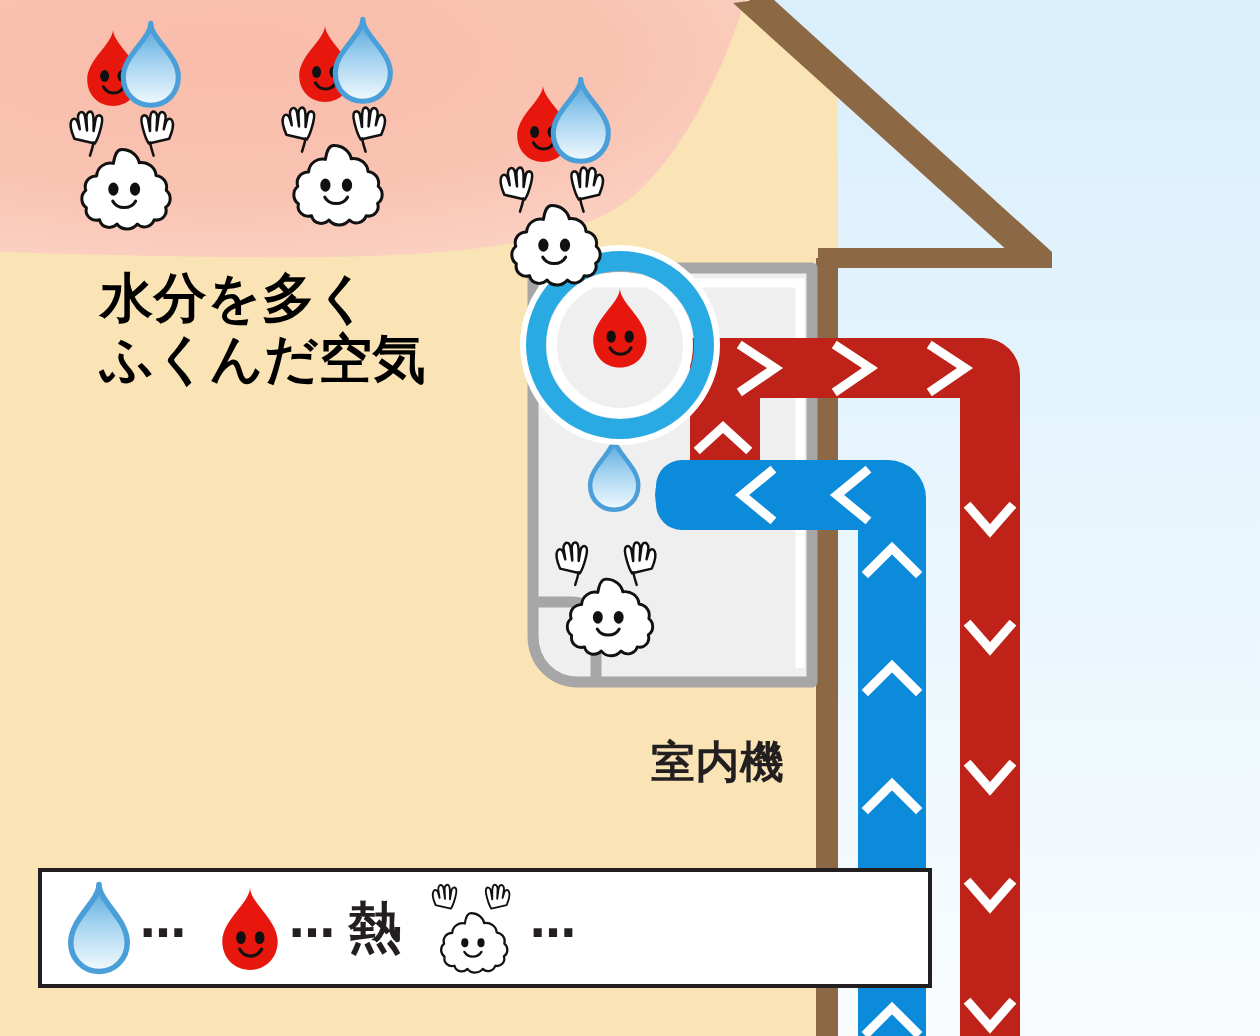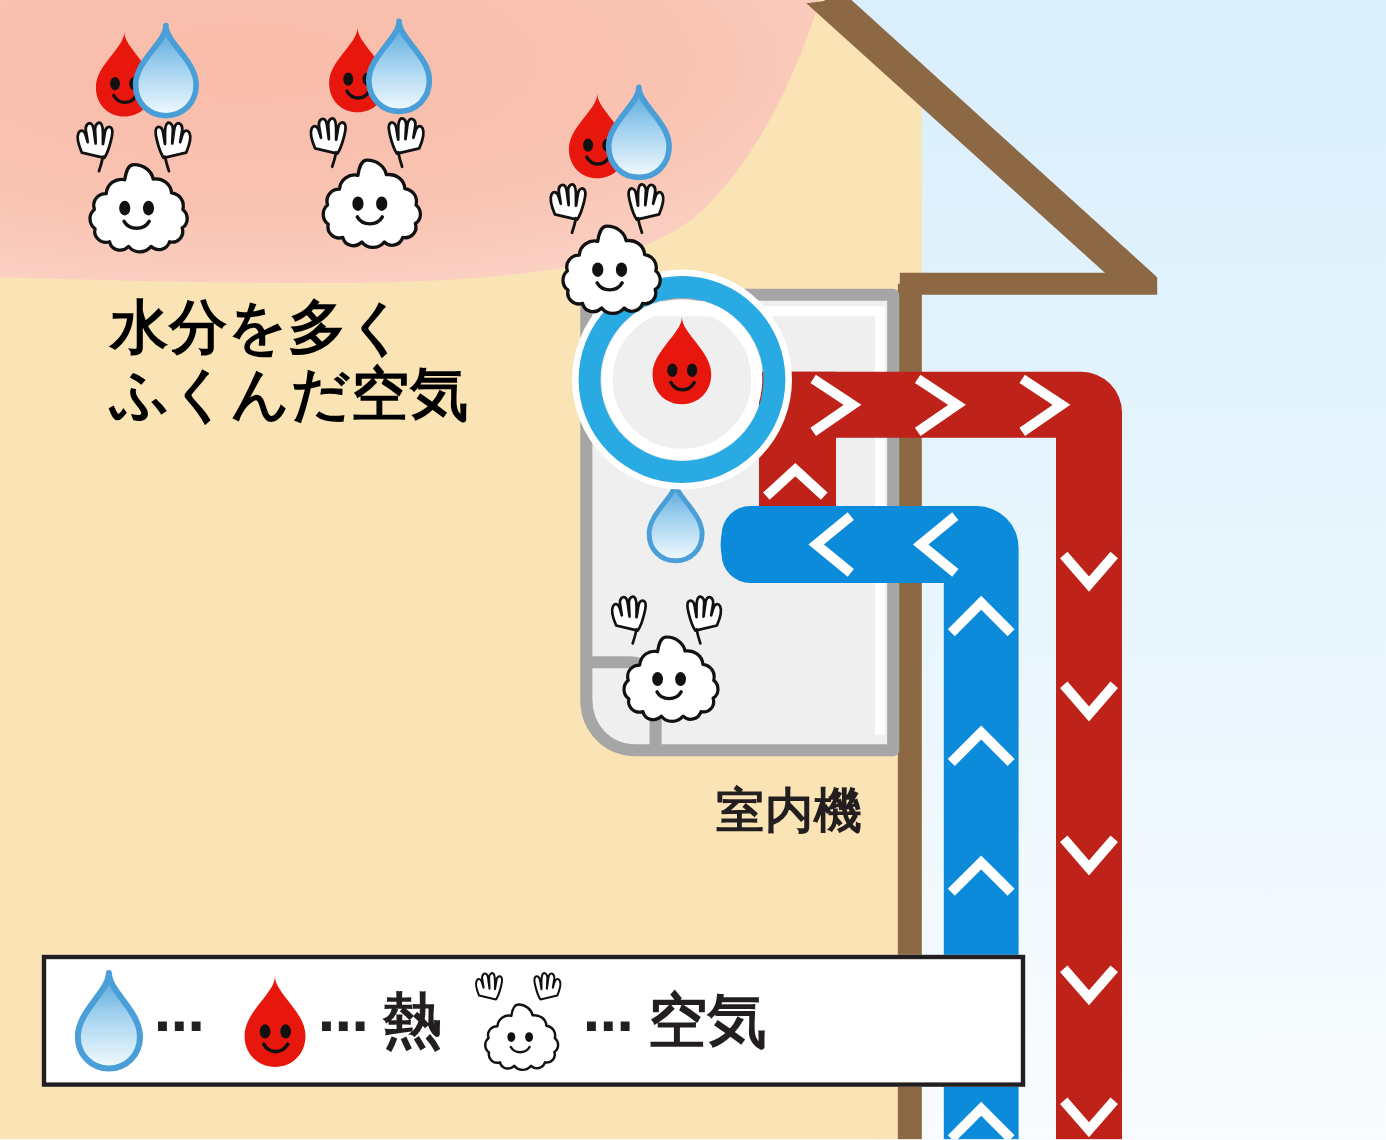--- a/index.html
+++ b/index.html
@@ -27,21 +27,21 @@
     letter-spacing: 0.01em;
   }
   #air-label {
     left: 100px; top: 251px;
     font-size: 53px;
     font-weight: 900;
     color: #000000;
     margin-top: 16px;
   }
   #unit-label {
-    left: 651px; top: 712px;
+    left: 651px; top: 736px;
     font-size: 44px;
     font-weight: 900;
     color: #231f20;
   }
 
   
   #legend {
     position: absolute;
     left: 38px; top: 868px;
     width: 894px; height: 120px;
@@ -352,18 +352,17 @@
                      C43,197 31,186 34,173 C24,166 24,151 33,144
                      C29,131 38,120 51,120 C52,105 66,96 79,99
                      C81,86 84,76 93,76 Z" fill="#ffffff" stroke="#111111" stroke-width="5" stroke-linejoin="round"></path>
             <ellipse cx="79" cy="142" rx="8" ry="10" fill="#111111"></ellipse>
             <ellipse cx="115" cy="142" rx="8" ry="10" fill="#111111"></ellipse>
             <path d="M78,162 C86,176 108,176 116,162" fill="none" stroke="#111111" stroke-width="5" stroke-linecap="round"></path>
           </g>
         </svg>
       </span>
       <span class="legend-dots">…</span>
-      <span class="legend-word">空気</span>
     </div>
 
   </div>
 
 </div>
 
 </body></html>

